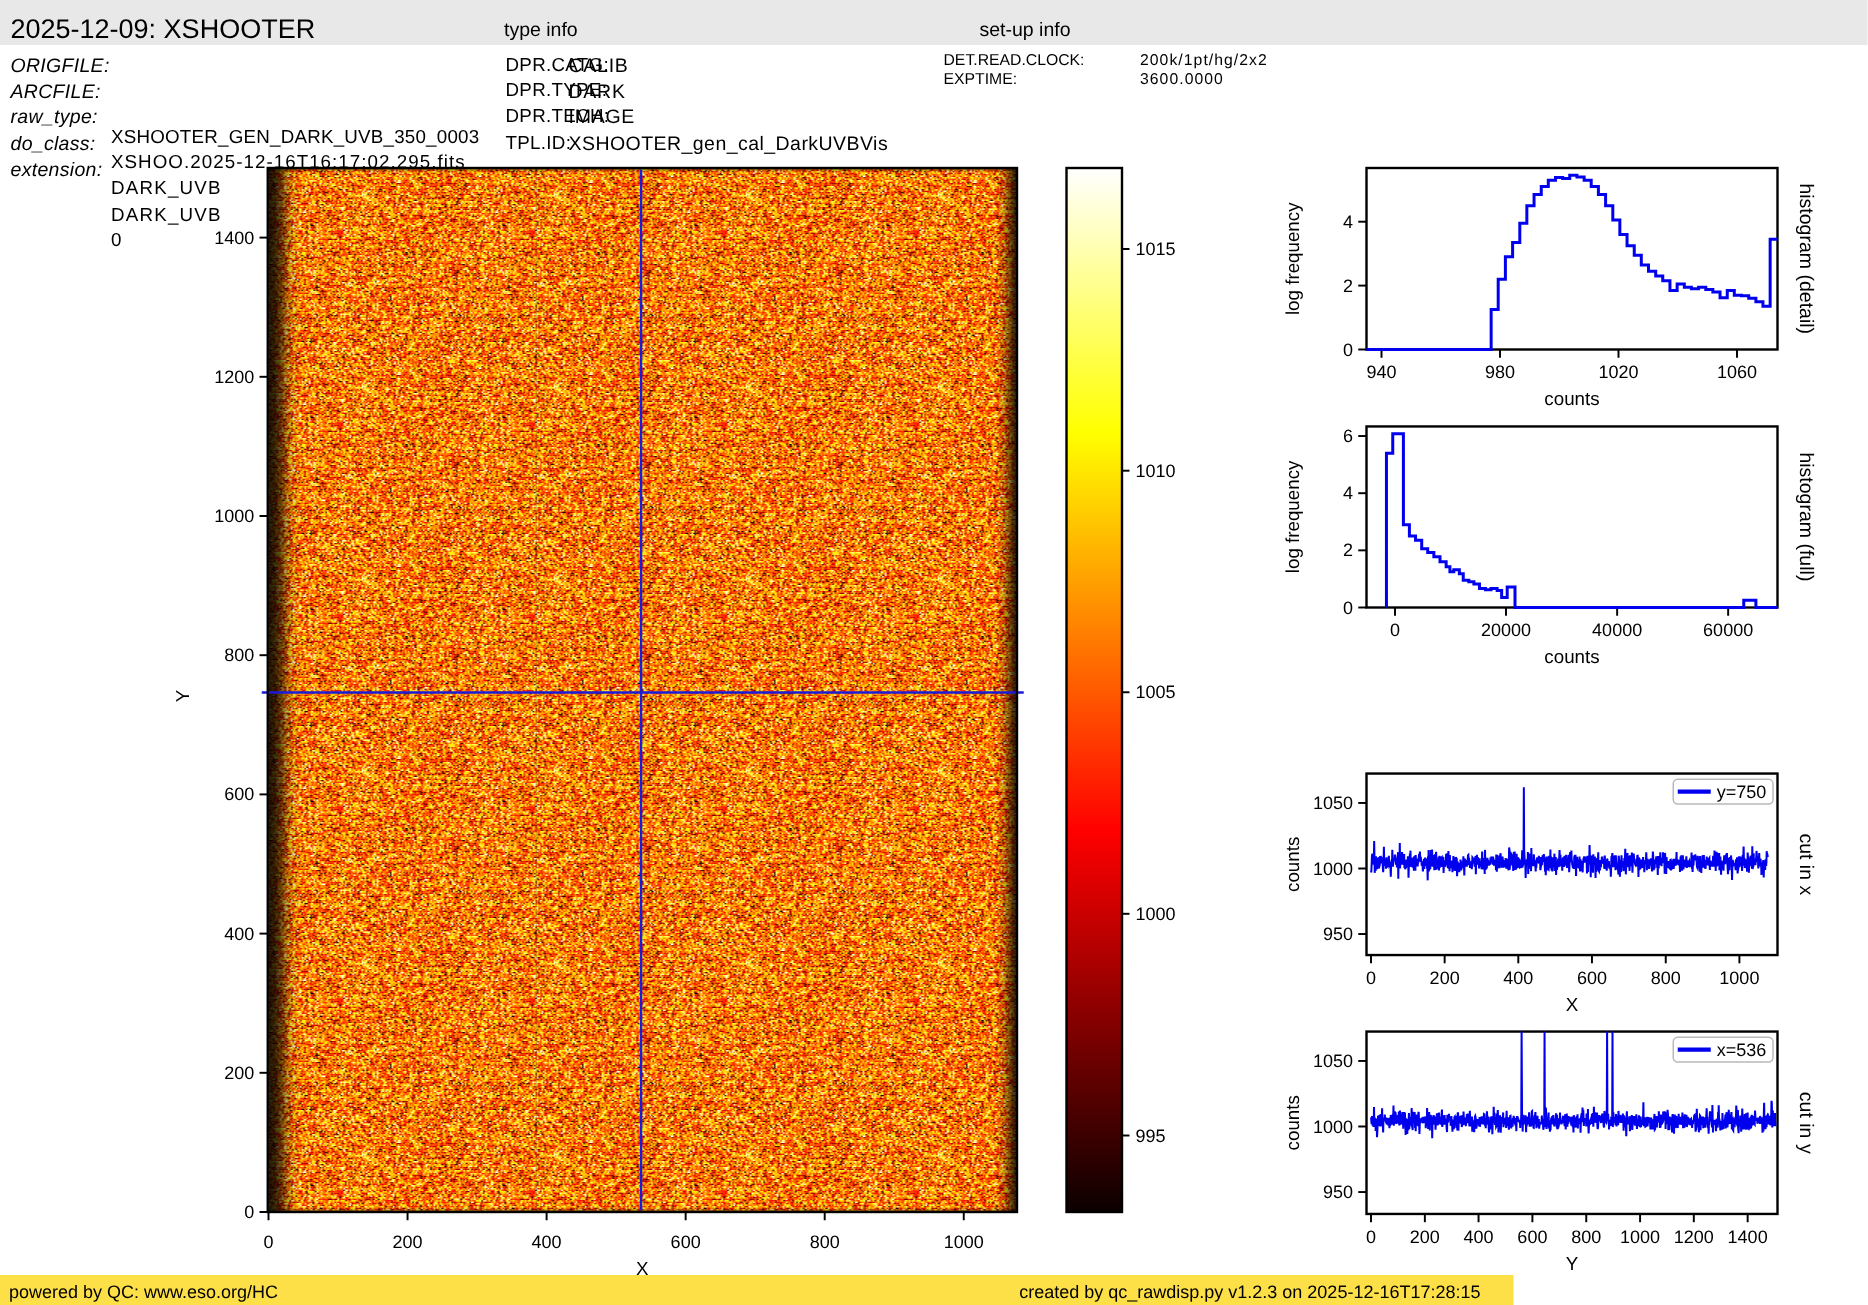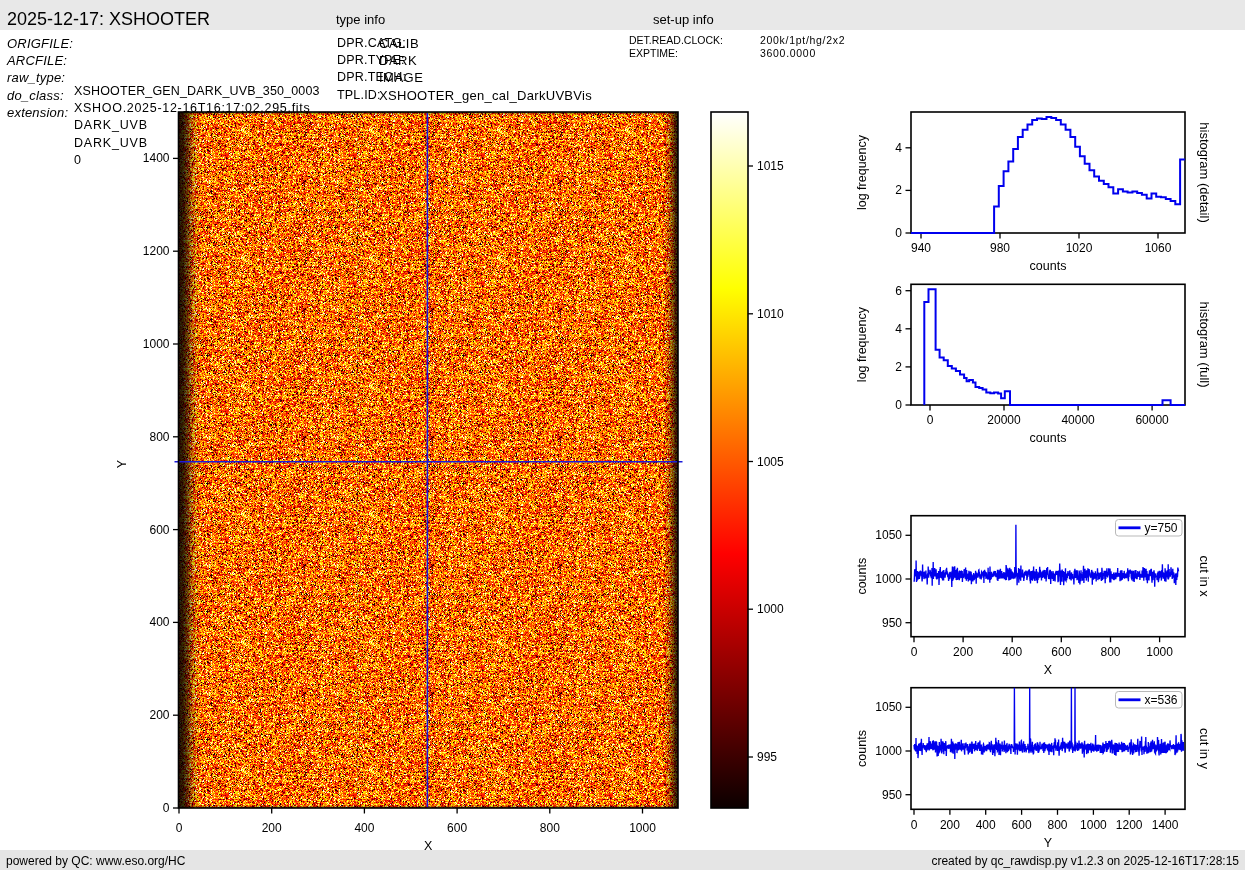--- a/index.html
+++ b/index.html
@@ -1,22 +1,22 @@
 <!DOCTYPE html>
 <html><head><meta charset="utf-8"><style>
 * { margin:0; padding:0; box-sizing:border-box; }
 html,body { width:1245px; height:870px; background:#fff;
   font-family:"Liberation Sans", sans-serif; color:#000; overflow:hidden; }
 .abs { position:absolute; }
 #hdr { left:0; top:0; width:1245px; height:30px; background:#e8e8e8; }
-#ftr { left:0; top:850px; width:1245px; height:20px; background:#e5e5e5; font-size:12px; }
+#ftr { left:0; top:850px; width:1009px; height:20px; background:#fde047; font-size:12px; }
 .lbl { position:absolute; white-space:pre; }
 </style></head><body>
 <div id="hdr" class="abs">
-  <span class="lbl" style="left:7px; top:9px; font-size:18px;">2025-12-17: XSHOOTER</span>
+  <span class="lbl" style="left:7px; top:9px; font-size:18px;">2025-12-09: XSHOOTER</span>
   <span class="lbl" style="left:336px; top:12px; font-size:13px;">type info</span>
   <span class="lbl" style="left:628px; top:12px; font-size:13px;margin-left:25px;">set-up info</span>
 </div>
 
 <div class="lbl" style="left:7px; top:35px; font-size:13px; letter-spacing:0.2px; line-height:17.2px;font-style:italic;">ORIGFILE:
 ARCFILE:
 raw_type:
 do_class:
 extension:</div>
 <div class="lbl" style="left:74px; top:35px; font-size:12.5px; line-height:17.2px;margin-top:48px;"><span style="letter-spacing:0.15px">XSHOOTER_GEN_DARK_UVB_350_0003</span>
@@ -208,14 +208,14 @@
 <text x="866" y="748.5" font-size="12.5" text-anchor="middle" transform="rotate(-90 866 748.5)" fill="#000">counts</text>
 <text x="1200" y="748.5" font-size="13" text-anchor="middle" transform="rotate(90 1200 748.5)" fill="#000">cut in y</text>
 <path d="M914 745 L914.2 747 L914.4 749.5 L914.7 744.1 L914.9 744.9 L915.1 750.4 L915.3 748.2 L915.6 750.6 L915.8 751.2 L916 738 L916.2 748.2 L916.5 745 L916.7 749.6 L916.9 746.9 L917.1 753.9 L917.4 750.2 L917.6 745.7 L917.8 747 L918 758.1 L918.3 752.9 L918.5 747.7 L918.7 743.8 L918.9 745.4 L919.2 744.5 L919.4 744.7 L919.6 750.1 L919.8 750.2 L920.1 743.1 L920.3 746.5 L920.5 750.9 L920.7 742.6 L921 745.6 L921.2 744.8 L921.4 738.8 L921.6 748.8 L921.8 749.2 L922.1 755 L922.3 746.6 L922.5 745.2 L922.7 747.1 L923 747 L923.2 743.1 L923.4 745.8 L923.6 746.2 L923.9 747.3 L924.1 748.7 L924.3 745 L924.5 749.6 L924.8 748.4 L925 748.8 L925.2 747.4 L925.4 746.5 L925.7 745.5 L925.9 746.7 L926.1 748.1 L926.3 752.2 L926.6 745.1 L926.8 750.6 L927 747.6 L927.2 743.3 L927.5 746.3 L927.7 749.6 L927.9 749 L928.1 747.8 L928.3 748.6 L928.6 742.8 L928.8 744.9 L929 737 L929.2 750.5 L929.5 747 L929.7 745.7 L929.9 740.9 L930.1 747.9 L930.4 741.5 L930.6 746.5 L930.8 749.3 L931 747.5 L931.3 747.1 L931.5 747.7 L931.7 748.8 L931.9 743.4 L932.2 746.9 L932.4 744.2 L932.6 741 L932.8 749.6 L933.1 750.2 L933.3 740.3 L933.5 745.7 L933.7 742.8 L934 749.6 L934.2 745.7 L934.4 746.8 L934.6 746.9 L934.9 741.3 L935.1 748.1 L935.3 746.5 L935.5 752.5 L935.7 745.6 L936 750.5 L936.2 741.3 L936.4 747 L936.6 741.9 L936.9 749.7 L937.1 756.6 L937.3 746.4 L937.5 746.3 L937.8 747.7 L938 751 L938.2 755.9 L938.4 748.1 L938.7 746 L938.9 753.4 L939.1 746.7 L939.3 742 L939.6 752.6 L939.8 745.3 L940 745.3 L940.2 749 L940.5 746 L940.7 750.5 L940.9 745.6 L941.1 738.7 L941.4 751.2 L941.6 751.6 L941.8 753.4 L942 743.8 L942.2 741.2 L942.5 748.6 L942.7 746.8 L942.9 747.4 L943.1 741.4 L943.4 752 L943.6 744.9 L943.8 754.2 L944 745 L944.3 750 L944.5 743 L944.7 745.3 L944.9 749 L945.2 749.4 L945.4 750.8 L945.6 741.8 L945.8 741.3 L946.1 749 L946.3 756 L946.5 749.9 L946.7 747 L947 748.6 L947.2 746.7 L947.4 745.6 L947.6 747.2 L947.9 745.1 L948.1 747.1 L948.3 746.2 L948.5 748.8 L948.8 744.6 L949 748.1 L949.2 748 L949.4 746.5 L949.6 747.8 L949.9 747.7 L950.1 745.4 L950.3 744.3 L950.5 752.2 L950.8 747.7 L951 746.8 L951.2 750.6 L951.4 738.7 L951.7 749 L951.9 747.8 L952.1 752.6 L952.3 751.6 L952.6 747 L952.8 741.4 L953 748.4 L953.2 753.7 L953.5 743.2 L953.7 746.5 L953.9 743.4 L954.1 749 L954.4 744.3 L954.6 746 L954.8 758.9 L955 748.2 L955.3 746.7 L955.5 749.8 L955.7 743.3 L955.9 748.3 L956.1 744.3 L956.4 746.6 L956.6 745 L956.8 745.3 L957 753.1 L957.3 747.8 L957.5 744.8 L957.7 748.1 L957.9 742.3 L958.2 742.9 L958.4 749.5 L958.6 750.2 L958.8 745.3 L959.1 749.1 L959.3 741.7 L959.5 744.5 L959.7 746.7 L960 749.5 L960.2 748.8 L960.4 749 L960.6 744.5 L960.9 749.7 L961.1 742.5 L961.3 739.7 L961.5 751.3 L961.8 749 L962 743.5 L962.2 746.1 L962.4 749.7 L962.7 747.2 L962.9 747.1 L963.1 743.3 L963.3 749.8 L963.5 747.9 L963.8 747.5 L964 745.9 L964.2 747.7 L964.4 751.7 L964.7 754.7 L964.9 743.2 L965.1 748.6 L965.3 746.7 L965.6 746.9 L965.8 745.8 L966 742.6 L966.2 746.9 L966.5 744.5 L966.7 745.4 L966.9 746.2 L967.1 750.5 L967.4 749.4 L967.6 744.1 L967.8 748 L968 748.1 L968.3 754.5 L968.5 750.8 L968.7 749.6 L968.9 746.4 L969.2 752.7 L969.4 751 L969.6 744.8 L969.8 744.5 L970 747.2 L970.3 750.2 L970.5 743.9 L970.7 745.7 L970.9 752 L971.2 750 L971.4 751.6 L971.6 753.6 L971.8 741.6 L972.1 742.6 L972.3 753.8 L972.5 745.5 L972.7 747.7 L973 746.4 L973.2 744.7 L973.4 744.6 L973.6 747.3 L973.9 749 L974.1 745.3 L974.3 743.6 L974.5 751.3 L974.8 749.7 L975 747.9 L975.2 750 L975.4 748.6 L975.7 741 L975.9 746.1 L976.1 747.9 L976.3 747.4 L976.6 749.7 L976.8 745 L977 749 L977.2 750.8 L977.4 749.1 L977.7 747.4 L977.9 742.7 L978.1 747.5 L978.3 748.7 L978.6 742.4 L978.8 747.5 L979 743.3 L979.2 745 L979.5 750 L979.7 750.9 L979.9 740.5 L980.1 746.9 L980.4 750.9 L980.6 746.3 L980.8 748 L981 747.1 L981.3 744.4 L981.5 754.5 L981.7 746.6 L981.9 752.5 L982.2 752.9 L982.4 747.7 L982.6 749.2 L982.8 754.8 L983.1 748.1 L983.3 744.4 L983.5 743.9 L983.7 744.6 L984 747.9 L984.2 752.5 L984.4 748.4 L984.6 746.4 L984.8 748.1 L985.1 746.1 L985.3 747.1 L985.5 746.3 L985.7 749.2 L986 748.6 L986.2 747.5 L986.4 744.7 L986.6 751.2 L986.9 748.9 L987.1 748.1 L987.3 745.4 L987.5 747.4 L987.8 744.3 L988 745.7 L988.2 749.5 L988.4 747.9 L988.7 748.9 L988.9 749 L989.1 746.3 L989.3 742.7 L989.6 742.9 L989.8 746.9 L990 750.5 L990.2 745.8 L990.5 752.2 L990.7 747.6 L990.9 745.8 L991.1 747.4 L991.3 740.8 L991.6 747.2 L991.8 748.3 L992 748 L992.2 744.4 L992.5 752.3 L992.7 755 L992.9 750.8 L993.1 748.3 L993.4 752.9 L993.6 748.4 L993.8 744.7 L994 749.9 L994.3 744.2 L994.5 749.7 L994.7 748.1 L994.9 756.2 L995.2 745.9 L995.4 744.8 L995.6 747.1 L995.8 737.8 L996.1 749 L996.3 741.9 L996.5 747 L996.7 750 L997 748.4 L997.2 747.7 L997.4 751.2 L997.6 750.8 L997.9 742.4 L998.1 745.9 L998.3 744.3 L998.5 740 L998.7 745.1 L999 755 L999.2 744.6 L999.4 749.4 L999.6 743.6 L999.9 745.2 L1000.1 743.6 L1000.3 749.8 L1000.5 755.2 L1000.8 746.1 L1001 744.8 L1001.2 746.9 L1001.4 748.3 L1001.7 748.3 L1001.9 748.4 L1002.1 741.6 L1002.3 751.5 L1002.6 748 L1002.8 745.3 L1003 748.4 L1003.2 748.8 L1003.5 748.5 L1003.7 745.9 L1003.9 744.9 L1004.1 752 L1004.4 740.5 L1004.6 746.1 L1004.8 747.4 L1005 750.7 L1005.2 749.6 L1005.5 744.9 L1005.7 746.5 L1005.9 753.2 L1006.1 750.3 L1006.4 748 L1006.6 746.1 L1006.8 744 L1007 743.9 L1007.3 748.9 L1007.5 752.3 L1007.7 747.1 L1007.9 748.7 L1008.2 748.9 L1008.4 751.1 L1008.6 745.4 L1008.8 748.8 L1009.1 743.9 L1009.3 744.9 L1009.5 748.8 L1009.7 747.1 L1010 749.5 L1010.2 747.1 L1010.4 750.5 L1010.6 745.4 L1010.9 754.1 L1011.1 746.4 L1011.3 744.1 L1011.5 747.9 L1011.8 744.4 L1012 747 L1012.2 745.5 L1012.4 747.7 L1012.6 747 L1012.9 747.5 L1013.1 748.7 L1013.3 747.5 L1013.5 752 L1013.8 746.7 L1014 747.3 L1014.2 742.6 L1014.4 687.7 L1014.7 745.1 L1014.9 743.9 L1015.1 754.4 L1015.3 747.5 L1015.6 743.2 L1015.8 747.4 L1016 745.1 L1016.2 744.3 L1016.5 749.6 L1016.7 744.7 L1016.9 749.7 L1017.1 743.6 L1017.4 754.8 L1017.6 748.4 L1017.8 750.8 L1018 747.8 L1018.3 746.1 L1018.5 746.5 L1018.7 747.6 L1018.9 744.6 L1019.1 749.7 L1019.4 741.5 L1019.6 747.1 L1019.8 751.1 L1020 746.6 L1020.3 746.2 L1020.5 747 L1020.7 751 L1020.9 747.3 L1021.2 740.9 L1021.4 740.7 L1021.6 750.1 L1021.8 747.9 L1022.1 748.9 L1022.3 751.8 L1022.5 751.9 L1022.7 747.8 L1023 743.6 L1023.2 744.5 L1023.4 743.5 L1023.6 741.4 L1023.9 749.4 L1024.1 748.1 L1024.3 752.2 L1024.5 748.5 L1024.8 746.3 L1025 743.9 L1025.2 751 L1025.4 749.5 L1025.7 748.1 L1025.9 746.1 L1026.1 752.4 L1026.3 750.6 L1026.5 749.8 L1026.8 748.7 L1027 749.6 L1027.2 748 L1027.4 749.4 L1027.7 748 L1027.9 743.7 L1028.1 747.7 L1028.3 746.2 L1028.6 747.4 L1028.8 751.9 L1029 753.2 L1029.2 745.8 L1029.5 749.8 L1029.7 687.7 L1029.9 747.9 L1030.1 751.5 L1030.4 738.8 L1030.6 739 L1030.8 743.2 L1031 752.7 L1031.3 746.8 L1031.5 746.4 L1031.7 751 L1031.9 748.1 L1032.2 746.5 L1032.4 741.7 L1032.6 752.4 L1032.8 747.1 L1033.1 751 L1033.3 754.5 L1033.5 747.9 L1033.7 753.4 L1033.9 748.5 L1034.2 745 L1034.4 746.9 L1034.6 748.3 L1034.8 744.1 L1035.1 748.8 L1035.3 749.5 L1035.5 743.3 L1035.7 749.4 L1036 748.6 L1036.2 751 L1036.4 749 L1036.6 745.7 L1036.9 749 L1037.1 746.9 L1037.3 742.8 L1037.5 742.8 L1037.8 751.6 L1038 743.4 L1038.2 752.9 L1038.4 745.4 L1038.7 752.5 L1038.9 750.3 L1039.1 749 L1039.3 749.4 L1039.6 747.4 L1039.8 747.6 L1040 741.7 L1040.2 748.1 L1040.4 746.8 L1040.7 748.2 L1040.9 749.5 L1041.1 748 L1041.3 748.9 L1041.6 747.2 L1041.8 745.1 L1042 744.5 L1042.2 744.6 L1042.5 745.4 L1042.7 748.2 L1042.9 749.1 L1043.1 750.8 L1043.4 742.8 L1043.6 748.7 L1043.8 753 L1044 746.7 L1044.3 744.8 L1044.5 742.4 L1044.7 745.6 L1044.9 751.1 L1045.2 745.6 L1045.4 748 L1045.6 749.2 L1045.8 744.1 L1046.1 747.8 L1046.3 746.1 L1046.5 744.8 L1046.7 745.8 L1047 745.5 L1047.2 746.5 L1047.4 748.8 L1047.6 750.5 L1047.8 747.7 L1048.1 747.3 L1048.3 744.3 L1048.5 751.5 L1048.7 746.9 L1049 755 L1049.2 743.5 L1049.4 744.9 L1049.6 749.3 L1049.9 748.8 L1050.1 747.7 L1050.3 750.1 L1050.5 751.7 L1050.8 744.8 L1051 750.8 L1051.2 744 L1051.4 750.2 L1051.7 742.9 L1051.9 752.3 L1052.1 747.2 L1052.3 746.6 L1052.6 747 L1052.8 749.3 L1053 746 L1053.2 748.6 L1053.5 745.3 L1053.7 755.2 L1053.9 749 L1054.1 744.7 L1054.3 742.7 L1054.6 742.5 L1054.8 748.2 L1055 738.3 L1055.2 746.7 L1055.5 739.9 L1055.7 745.2 L1055.9 750.7 L1056.1 745.4 L1056.4 747.8 L1056.6 745.7 L1056.8 748.8 L1057 746.3 L1057.3 746.4 L1057.5 750.9 L1057.7 742.3 L1057.9 749.2 L1058.2 749.2 L1058.4 750.9 L1058.6 739.4 L1058.8 748 L1059.1 755.6 L1059.3 750.3 L1059.5 746.5 L1059.7 747.1 L1060 749.4 L1060.2 749.2 L1060.4 747 L1060.6 747.1 L1060.9 744.5 L1061.1 747.4 L1061.3 742.6 L1061.5 749.3 L1061.7 745.2 L1062 742 L1062.2 751.1 L1062.4 748.1 L1062.6 737.8 L1062.9 747.8 L1063.1 748.3 L1063.3 741.6 L1063.5 742.4 L1063.8 745.9 L1064 748.5 L1064.2 744.6 L1064.4 748.7 L1064.7 741.7 L1064.9 750.4 L1065.1 752.7 L1065.3 751.9 L1065.6 747.6 L1065.8 743.4 L1066 747.4 L1066.2 743.6 L1066.5 745.8 L1066.7 745.9 L1066.9 746.4 L1067.1 746.9 L1067.4 748.7 L1067.6 744.8 L1067.8 744.9 L1068 743.6 L1068.2 742.4 L1068.5 744.7 L1068.7 748.5 L1068.9 746.5 L1069.1 750.5 L1069.4 751.6 L1069.6 740.7 L1069.8 741.4 L1070 746.3 L1070.3 746.9 L1070.5 746.5 L1070.7 748.1 L1070.9 748.4 L1071.2 746.9 L1071.4 687.7 L1071.6 746.9 L1071.8 745 L1072.1 742.5 L1072.3 746 L1072.5 746.6 L1072.7 752.9 L1073 747.8 L1073.2 750.1 L1073.4 747.9 L1073.6 747.5 L1073.9 750.6 L1074.1 746.1 L1074.3 746.4 L1074.5 744.8 L1074.8 747.7 L1075 687.7 L1075.2 751.4 L1075.4 747.9 L1075.6 741.6 L1075.9 748.4 L1076.1 745.1 L1076.3 747.5 L1076.5 745.9 L1076.8 746.4 L1077 750.2 L1077.2 746.7 L1077.4 742.7 L1077.7 751 L1077.9 747.7 L1078.1 746.3 L1078.3 744 L1078.6 745.7 L1078.8 750.2 L1079 740.6 L1079.2 744.6 L1079.5 744.2 L1079.7 743.2 L1079.9 748.5 L1080.1 744.7 L1080.4 748.6 L1080.6 747.3 L1080.8 744.8 L1081 743.5 L1081.3 746.8 L1081.5 748.4 L1081.7 747.7 L1081.9 742.3 L1082.2 746.7 L1082.4 753.8 L1082.6 743.6 L1082.8 744.4 L1083 750.4 L1083.3 751.5 L1083.5 748.9 L1083.7 745.1 L1083.9 749.1 L1084.2 757.5 L1084.4 744 L1084.6 740.8 L1084.8 749.6 L1085.1 746.5 L1085.3 747.9 L1085.5 747.6 L1085.7 749.5 L1086 747.1 L1086.2 744.2 L1086.4 746 L1086.6 754.1 L1086.9 751.5 L1087.1 748.9 L1087.3 745.8 L1087.5 744.8 L1087.8 745 L1088 743.5 L1088.2 753.3 L1088.4 749 L1088.7 744.6 L1088.9 744 L1089.1 749.7 L1089.3 746.2 L1089.5 745.2 L1089.8 748.2 L1090 750.4 L1090.2 744.1 L1090.4 750.5 L1090.7 747.8 L1090.9 742.9 L1091.1 747.9 L1091.3 752.6 L1091.6 747.5 L1091.8 750.7 L1092 748.9 L1092.2 748.5 L1092.5 745.4 L1092.7 743.5 L1092.9 750.4 L1093.1 750.6 L1093.4 746.4 L1093.6 745.1 L1093.8 744.4 L1094 751.5 L1094.3 747.7 L1094.5 748.7 L1094.7 748.9 L1094.9 746.7 L1095.2 748.1 L1095.4 745.1 L1095.6 734.9 L1095.8 749.9 L1096.1 750.7 L1096.3 745.3 L1096.5 748.8 L1096.7 744.8 L1096.9 751.1 L1097.2 750.9 L1097.4 749.7 L1097.6 750.8 L1097.8 749.1 L1098.1 744.6 L1098.3 750.9 L1098.5 750 L1098.7 744.7 L1099 748.4 L1099.2 747.1 L1099.4 748.5 L1099.6 744.9 L1099.9 747.4 L1100.1 748.9 L1100.3 752.9 L1100.5 746.7 L1100.8 745 L1101 746.8 L1101.2 752.9 L1101.4 748.4 L1101.7 746.2 L1101.9 750.7 L1102.1 752.9 L1102.3 750.8 L1102.6 752.5 L1102.8 744.7 L1103 742.6 L1103.2 753 L1103.4 752.7 L1103.7 749.9 L1103.9 744.8 L1104.1 747.3 L1104.3 744 L1104.6 751.7 L1104.8 745.4 L1105 748.5 L1105.2 746.6 L1105.5 744.3 L1105.7 746.4 L1105.9 740.9 L1106.1 747 L1106.4 746.9 L1106.6 752 L1106.8 746.3 L1107 751.7 L1107.3 743 L1107.5 748.9 L1107.7 745.3 L1107.9 747.3 L1108.2 748.6 L1108.4 748.3 L1108.6 748 L1108.8 741.1 L1109.1 746.7 L1109.3 745 L1109.5 741.5 L1109.7 741.5 L1110 747.1 L1110.2 741.2 L1110.4 752.7 L1110.6 742.9 L1110.8 749.5 L1111.1 743.9 L1111.3 742.7 L1111.5 744.6 L1111.7 739.9 L1112 743.1 L1112.2 753.5 L1112.4 748.6 L1112.6 748.6 L1112.9 753.4 L1113.1 744.4 L1113.3 746.8 L1113.5 744.8 L1113.8 749 L1114 748.8 L1114.2 750.2 L1114.4 746.5 L1114.7 755 L1114.9 744.5 L1115.1 742.8 L1115.3 745.3 L1115.6 748.8 L1115.8 746.8 L1116 755.8 L1116.2 747.4 L1116.5 743 L1116.7 747.9 L1116.9 751.1 L1117.1 751.2 L1117.3 744 L1117.6 744.8 L1117.8 746.4 L1118 750.6 L1118.2 749 L1118.5 751.9 L1118.7 744.4 L1118.9 749.7 L1119.1 742.6 L1119.4 748.3 L1119.6 744.6 L1119.8 748 L1120 749.8 L1120.3 744.9 L1120.5 747.2 L1120.7 749.4 L1120.9 745.2 L1121.2 745.3 L1121.4 749.9 L1121.6 741.7 L1121.8 746.4 L1122.1 752.2 L1122.3 743.8 L1122.5 747 L1122.7 750.1 L1123 751.8 L1123.2 742.9 L1123.4 744.1 L1123.6 748.2 L1123.9 749.3 L1124.1 750.6 L1124.3 743.1 L1124.5 751.2 L1124.7 750.7 L1125 745.8 L1125.2 744.6 L1125.4 746.6 L1125.6 745.1 L1125.9 749.8 L1126.1 748.2 L1126.3 745.7 L1126.5 747.8 L1126.8 746.2 L1127 750.3 L1127.2 746.1 L1127.4 745.9 L1127.7 749.3 L1127.9 747.1 L1128.1 751.9 L1128.3 747.7 L1128.6 749.4 L1128.8 747.3 L1129 746.7 L1129.2 747.8 L1129.5 743.6 L1129.7 743.4 L1129.9 747.9 L1130.1 747.1 L1130.4 754.5 L1130.6 745.8 L1130.8 753.6 L1131 747.2 L1131.2 739.2 L1131.5 751.6 L1131.7 747.8 L1131.9 749.6 L1132.1 748.3 L1132.4 745.6 L1132.6 754.9 L1132.8 748.6 L1133 746.8 L1133.3 743.7 L1133.5 744 L1133.7 753.5 L1133.9 746.1 L1134.2 748.6 L1134.4 744.4 L1134.6 747.7 L1134.8 746 L1135.1 749.9 L1135.3 744.4 L1135.5 752.2 L1135.7 746.8 L1136 750.6 L1136.2 749.9 L1136.4 744.9 L1136.6 751.8 L1136.9 749.8 L1137.1 747.1 L1137.3 748.6 L1137.5 744.2 L1137.8 738.8 L1138 746.9 L1138.2 744.6 L1138.4 751.8 L1138.6 747.7 L1138.9 751.1 L1139.1 755.8 L1139.3 749 L1139.5 750.2 L1139.8 743.7 L1140 740.9 L1140.2 746.5 L1140.4 743.6 L1140.7 747.6 L1140.9 746.9 L1141.1 741 L1141.3 751.6 L1141.6 736.6 L1141.8 747.1 L1142 755 L1142.2 746.7 L1142.5 749.1 L1142.7 748.4 L1142.9 749.9 L1143.1 746.5 L1143.4 749.5 L1143.6 748.7 L1143.8 749.5 L1144 754.2 L1144.3 746.9 L1144.5 745.8 L1144.7 749.1 L1144.9 750.8 L1145.2 751.7 L1145.4 741.3 L1145.6 749.1 L1145.8 736.9 L1146 745.3 L1146.3 746.3 L1146.5 747.2 L1146.7 750.1 L1146.9 753.7 L1147.2 747.3 L1147.4 750.6 L1147.6 747.9 L1147.8 747.3 L1148.1 753.2 L1148.3 742 L1148.5 748 L1148.7 746.4 L1149 752.6 L1149.2 746.6 L1149.4 748.2 L1149.6 749.6 L1149.9 747.9 L1150.1 745.4 L1150.3 743 L1150.5 752.3 L1150.8 745.8 L1151 741.5 L1151.2 742.2 L1151.4 745.8 L1151.7 751.6 L1151.9 744.9 L1152.1 747.4 L1152.3 749.6 L1152.5 739.8 L1152.8 745.7 L1153 746.3 L1153.2 743.1 L1153.4 747.5 L1153.7 749.2 L1153.9 747.2 L1154.1 744.4 L1154.3 741.3 L1154.6 752.8 L1154.8 746.3 L1155 746 L1155.2 753.2 L1155.5 753.7 L1155.7 746.3 L1155.9 746.1 L1156.1 750.3 L1156.4 751.5 L1156.6 746.9 L1156.8 749.4 L1157 748.2 L1157.3 745.7 L1157.5 737 L1157.7 739.8 L1157.9 749.4 L1158.2 750.1 L1158.4 748.8 L1158.6 740 L1158.8 752.5 L1159.1 755.5 L1159.3 749.6 L1159.5 748.7 L1159.7 750.2 L1159.9 748.5 L1160.2 743.7 L1160.4 745.4 L1160.6 749.6 L1160.8 754.5 L1161.1 746.4 L1161.3 748.8 L1161.5 739 L1161.7 745.3 L1162 752.8 L1162.2 751.8 L1162.4 747.1 L1162.6 746 L1162.9 751.4 L1163.1 742.7 L1163.3 749.2 L1163.5 752.9 L1163.8 750.8 L1164 742.2 L1164.2 753.1 L1164.4 745 L1164.7 752.9 L1164.9 742.9 L1165.1 741.7 L1165.3 751.7 L1165.6 752.1 L1165.8 745.3 L1166 749 L1166.2 752.5 L1166.4 752.4 L1166.7 747.8 L1166.9 751.2 L1167.1 744.3 L1167.3 752.2 L1167.6 750.3 L1167.8 743.2 L1168 748.2 L1168.2 750.3 L1168.5 747.9 L1168.7 750 L1168.9 748.2 L1169.1 745 L1169.4 745.3 L1169.6 749.2 L1169.8 749.5 L1170 740.4 L1170.3 744.8 L1170.5 746.4 L1170.7 747.2 L1170.9 746.1 L1171.2 746.1 L1171.4 745.4 L1171.6 749.1 L1171.8 746.5 L1172.1 745.2 L1172.3 747.6 L1172.5 747.4 L1172.7 745.1 L1173 746.5 L1173.2 749.3 L1173.4 744 L1173.6 745.1 L1173.8 749.1 L1174.1 746.2 L1174.3 745.7 L1174.5 748 L1174.7 744.9 L1175 755.1 L1175.2 750.6 L1175.4 751.7 L1175.6 754.3 L1175.9 741.7 L1176.1 735.2 L1176.3 751.3 L1176.5 747.5 L1176.8 744.1 L1177 752.8 L1177.2 746.1 L1177.4 743.9 L1177.7 751.5 L1177.9 744.4 L1178.1 744 L1178.3 746.4 L1178.6 742.3 L1178.8 749.7 L1179 746.6 L1179.2 744.9 L1179.5 745 L1179.7 744.8 L1179.9 749 L1180.1 749.2 L1180.3 750.2 L1180.6 745.8 L1180.8 743.6 L1181 733.9 L1181.2 735.4 L1181.5 751.7 L1181.7 745.7 L1181.9 740.3 L1182.1 750.6 L1182.4 743.9 L1182.6 750.8 L1182.8 746.2 L1183 744.5 L1183.3 742 L1183.5 750.7 L1183.7 748.5" fill="none" stroke="#0000ee" stroke-width="1.35" stroke-linejoin="miter"></path>
 <rect x="1115.5" y="691.5" width="66.5" height="16.5" rx="3" fill="#fff" fill-opacity="0.85" stroke="#b9b9b9" stroke-width="1"></rect>
 <line x1="1118.5" y1="699.8" x2="1140.5" y2="699.8" stroke="#0000ee" stroke-width="2.8"></line>
 <text x="1144.5" y="704" font-size="12" text-anchor="start" fill="#000">x=536</text>
 </svg>
 
 <div id="ftr" class="abs">
   <span class="lbl" style="left:6px; top:4px;">powered by QC: www.eso.org/HC</span>
-  <span class="lbl" style="right:6px; top:4px;">created by qc_rawdisp.py v1.2.3 on 2025-12-16T17:28:15</span>
+  <span class="lbl" style="right:22px; top:4px;">created by qc_rawdisp.py v1.2.3 on 2025-12-16T17:28:15</span>
 </div>
 
 </body></html>

